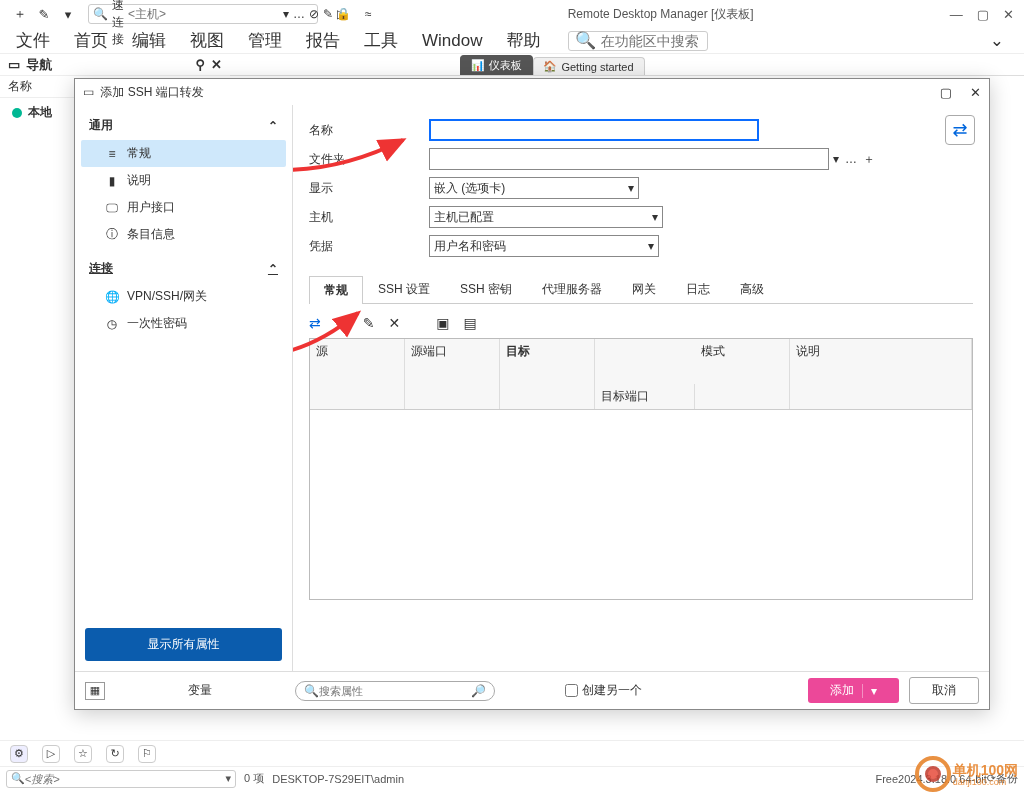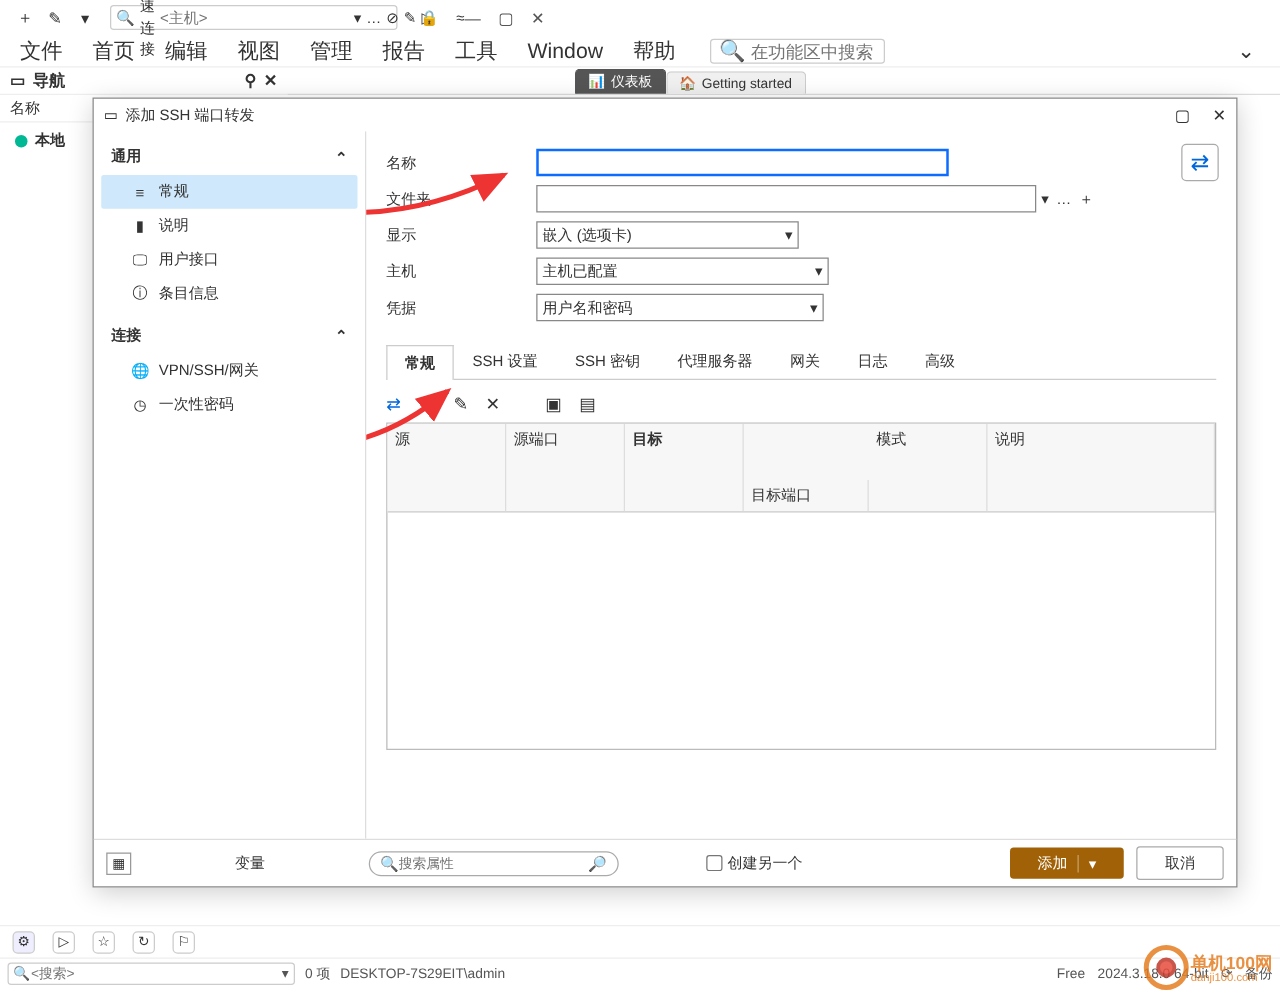--- a/index.html
+++ b/index.html
@@ -30,22 +30,22 @@
 .tree-item { display: flex; align-items: center; gap: 6px; padding: 2px 4px; border-radius: 3px; cursor: pointer; }
 .tree-dot { width: 10px; height: 10px; border-radius: 50%; background: #00b894; }
 
 
 .bottom-strip { position: absolute; bottom: 34px; left: 0; right: 0; height: 26px; border-top: 1px solid #eee; display: flex; align-items: center; gap: 14px; padding: 0 10px; }
 .bottom-strip span { width: 18px; height: 18px; border: 1px solid #ccc; border-radius: 4px; display: flex; align-items: center; justify-content: center; cursor: pointer; font-size: 11px; }
 
 
 .statusbar { position: absolute; bottom: 10px; left: 0; right: 0; height: 24px; border-top: 1px solid #eee; display: flex; align-items: center; padding: 0 6px; font-size: 11px; color: #555; gap: 8px; }
 .statusbar .search { border: 1px solid #ccc; border-radius: 3px; height: 18px; width: 230px; display: flex; align-items: center; padding: 0 4px; }
-.statusbar .search input { border: none; outline: none; font-size: 11px; flex: 1; }
-.statusbar .right { margin-left: auto; display: flex; gap: 10px; align-items: center; padding-left: 28px; }
+.statusbar .search input { border: none; outline: none; font-size: 11px; flex: 1; font-style: italic; }
+.statusbar .right { margin-left: auto; display: flex; gap: 0; align-items: center; padding-left: 28px; }
 
 
 .doc-tabs { height: 22px; display: flex; align-items: end; border-bottom: 1px solid #ddd; padding-left: 230px; gap: 0; }
 .doc-tab { padding: 2px 10px; border: 1px solid #ccc; border-bottom: none; background: #f0f0f0; border-radius: 4px 4px 0 0; font-size: 11px; cursor: pointer; display: flex; align-items: center; gap: 4px;}
 .doc-tab.active { background: #555; color: #fff; border-color: #555;}
 
 
 .modal { position: absolute; left: 74px; top: 78px; width: 916px; height: 632px; background: #fff; border: 1px solid #888; box-shadow: 0 4px 20px rgba(0,0,0,0.2); display: flex; flex-direction: column; }
 .modal-title { height: 26px; display: flex; align-items: center; padding: 0 8px; gap: 6px; }
 .modal-title .mt-right { margin-left: auto; display: flex; gap: 18px; }
@@ -77,21 +77,21 @@
 .grid-head span { padding: 4px 6px; border-right: 1px solid #ddd; font-size: 12px; }
 .gh-src{width:95px;} .gh-sport{width:95px;} .gh-tgt{width:95px;font-weight:bold;} .gh-tport{width:100px;margin-top:45px;} .gh-mode{width:95px;} .gh-desc{flex:1;}
 
 .modal-footer { height: 38px; border-top: 1px solid #ddd; display: flex; align-items: center; padding: 0 10px; gap: 10px; }
 .mf-grid-icon { width: 20px; height: 18px; border: 1px solid #999; display: flex; align-items: center; justify-content: center; font-size: 11px; cursor: pointer;}
 .mf-var { width: 170px; text-align: center; cursor: pointer; }
 .mf-search { flex: 0 0 200px; border: 1px solid #aaa; border-radius: 10px; height: 20px; display: flex; align-items: center; padding: 0 8px; }
 .mf-search input { border: none; outline: none; flex: 1; font-size: 11px; }
 .mf-check { display: flex; align-items: center; gap: 4px; margin-left: 60px; }
 .mf-btn { padding: 4px 22px; border-radius: 3px; cursor: pointer; }
-.mf-add { background: #a16207; color: #fff; display: flex; align-items: center; gap: 8px; margin-left: auto;}
+.mf-add { background: #ec4899; color: #fff; display: flex; align-items: center; gap: 8px; margin-left: auto;}
 .mf-cancel { border: 1px solid #aaa; }
 
 
 .arrow { position: absolute; pointer-events: none; }
 .arrow svg { overflow: visible; }
 
 
 .watermark { position: absolute; right: 6px; bottom: 8px; display: flex; align-items: center; gap: 2px; opacity: 0.85; }
 .wm-circle { width: 36px; height: 36px; border-radius: 50%; border: 4px solid #e67e22; display: flex; align-items: center; justify-content: center; }
 .wm-inner { width: 16px; height: 16px; border-radius: 50%; background: #e74c3c; border: 3px solid #c0392b;}
@@ -114,20 +114,21 @@
     <span style="margin:0 4px;">快速连接</span>
     <input placeholder="&lt;主机&gt;" style="">
     <span>▾</span>
     <span style="margin:0 4px;">…</span>
     <span>⊘</span>
     <span style="margin-left:4px;">✎</span>
     <span style="margin-left:4px;">▷</span>
   </div>
   <span style="margin-left:18px;">🔒</span>
   <span style="margin-left:14px;">≈</span>
+  <div class="title">Remote Desktop Manager [仪表板]</div>
   <div class="win-ctrl">
     <span>—</span>
     <span>▢</span>
     <span>✕</span>
   </div>
 </div>
 
 <div class="menubar">
   <span>文件</span>
   <span>首页</span>
@@ -194,32 +195,33 @@
           <span>说明</span>
         </div>
       <div class="side-item">
           <span class="side-icon">🖵</span>
           <span>用户接口</span>
         </div>
       <div class="side-item">
           <span class="side-icon">ⓘ</span>
           <span>条目信息</span>
         </div>
-      <div class="side-group" style="margin-top:6px;">
+      <div class="side-group" style="margin-top:6px;text-decoration:underline;">
         <span>连接</span>
           <span>⌃</span>
       </div>
       <div class="side-item">
           <span class="side-icon">🌐</span>
           <span>VPN/SSH/网关</span>
         </div>
       <div class="side-item">
           <span class="side-icon">◷</span>
           <span>一次性密码</span>
         </div>
+      <div class="blue-btn">显示所有属性</div>
     </div>
     <div class="modal-main">
       <div class="usb-icon">⇄</div>
       <div class="form-row">
         <span class="form-label">名称</span>
         <input class="form-input focus" style="width: 330px;">
       </div>
       <div class="form-row">
         <span class="form-label">文件夹</span>
         <input class="form-input" style="width: 400px;">

